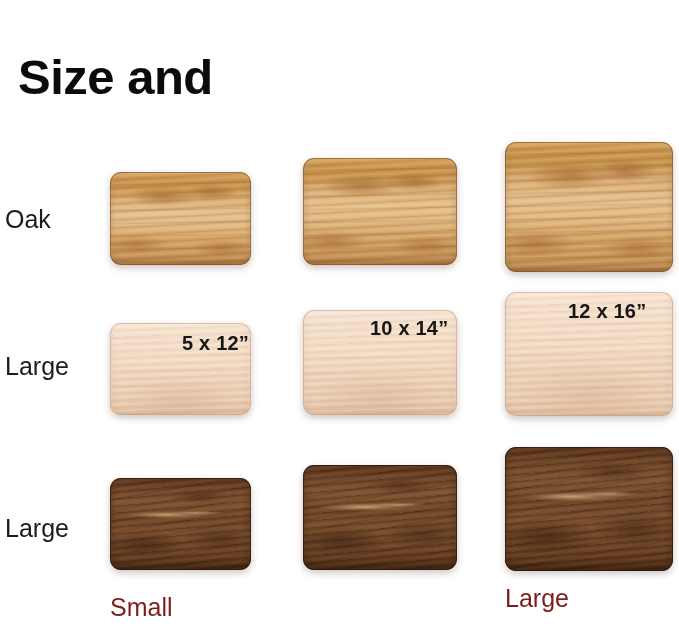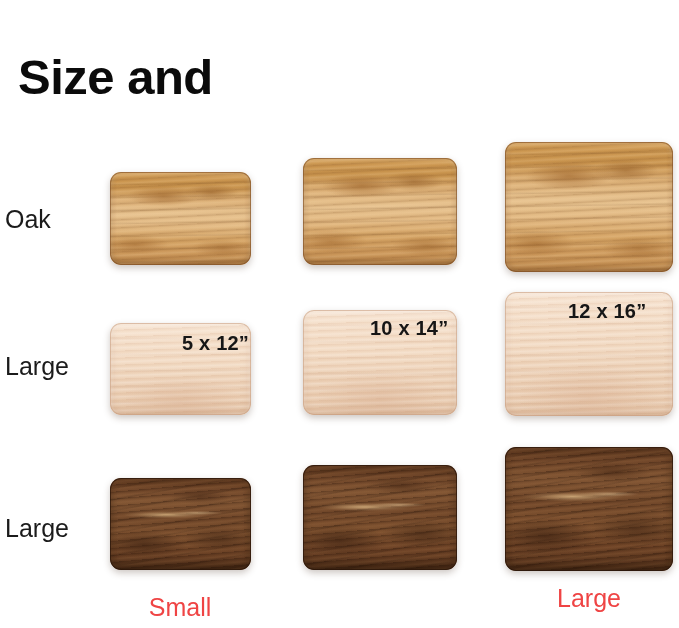--- a/index.html
+++ b/index.html
@@ -55,23 +55,23 @@
   #row-label-oak    { left: 5px;  top: 207px; }
   #row-label-maple  { left: 5px;  top: 354px; }
   #row-label-walnut { left: 5px;  top: 516px; }
 
   
   .col-label {
     position: absolute;
     font-size: 25px;
     line-height: 25px;
     font-weight: 400;
-    color: #ef4444;
-    white-space: nowrap;
-    text-align: center;
+    color: #7f1d1d;
+    white-space: nowrap;
+    text-align: left;
   }
   #col-label-small  { left: 110px; top: 595px; width: 140px; }
   #col-label-medium { left: 303px; top: 595px; width: 154px; }
   #col-label-large  { left: 505px; top: 586px; width: 168px; }
 
   
   .board {
     position: absolute;
     border-radius: 11px;
     overflow: hidden;

